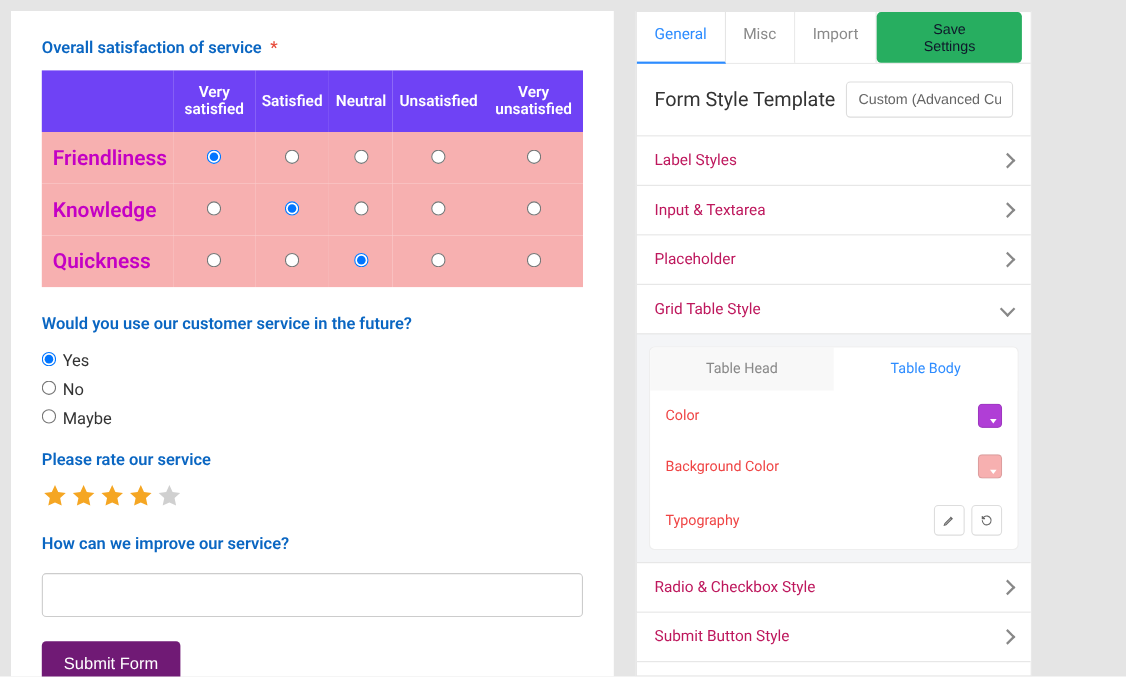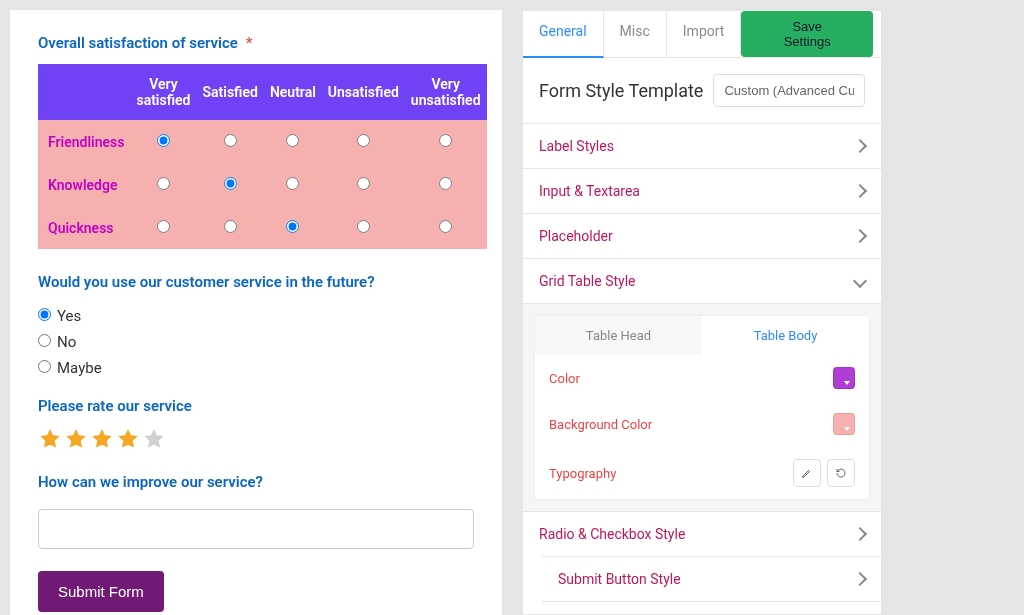--- a/index.html
+++ b/index.html
@@ -11,21 +11,21 @@
     overflow: hidden;
     display: flex;
     gap: 20px;
     padding: 0;
   }
 
   
   .panel-left {
     margin-left: 10px;
     margin-top: 10px;
-    width: 492px;
+    width: 548px;
     background: #fff;
     padding: 24px 28px;
   }
   .q-label {
     color: #0a66c2;
     font-weight: 600;
     font-size: 15px;
     margin-bottom: 12px;
   }
   .q-label .req { color: #e74c3c; margin-left: 4px; }
@@ -43,21 +43,21 @@
   .matrix thead th:first-child { background: #6f42f5; }
   .matrix tbody td, .matrix tbody th {
     background: #f7b0b0;
     padding: 12px 6px;
     text-align: center;
   }
   .matrix tbody th {
     text-align: left;
     color: #c400c4;
     font-weight: 600;
-    font-size: 14px;
+    font-size: 19px;
     padding-left: 10px;
   }
 
   .radio-group { margin-top: 16px; margin-bottom: 20px; }
   .radio-group label { display: block; font-size: 15px; color: #333; margin-bottom: 8px; }
   .radio-group input { margin-right: 6px; }
 
   .stars { display: flex; gap: 2px; margin-top: 8px; margin-bottom: 22px; }
   .star { width: 24px; height: 24px; }
 
@@ -142,21 +142,21 @@
     border-top: 1px solid #e5e5e5;
     padding: 14px 16px;
     display: flex;
     align-items: center;
     justify-content: space-between;
     font-size: 14px;
     color: #be185d;
     cursor: pointer;
     background:#fff;
   }
-  .acc-item:last-child { border-bottom: 1px solid #e5e5e5; margin-left: 19px; }
+  .acc-item:last-child { border-bottom: 1px solid #e5e5e5; }
   .chev { width: 10px; height: 10px; border-right: 2px solid #888; border-bottom: 2px solid #888; transform: rotate(-45deg); }
   .chev.down { transform: rotate(45deg); }
 
   .acc-body { border-top: 1px solid #e5e5e5; background: #f4f5f7; padding: 12px; }
   .inner-card { background: #fff; border-radius: 4px; overflow: hidden; box-shadow: 0 0 0 1px #eee; }
   .sub-tabs { display: flex; }
   .sub-tabs .stab { flex: 1; text-align: center; padding: 12px 0; font-size: 13px; color: #888; cursor: pointer; background:#f8f8f8; }
   .sub-tabs .stab.active { color: #2d8cff; background:#fff; box-shadow: inset 0 -2px 0 #fff; }
   .prop-row { display:flex; align-items:center; justify-content:space-between; padding: 12px 14px; font-size: 13px; color:#ef4444;}
   .swatch { width: 22px; height: 22px; border-radius: 4px; border: 1px solid rgba(0,0,0,.1); cursor:pointer; position:relative;}

